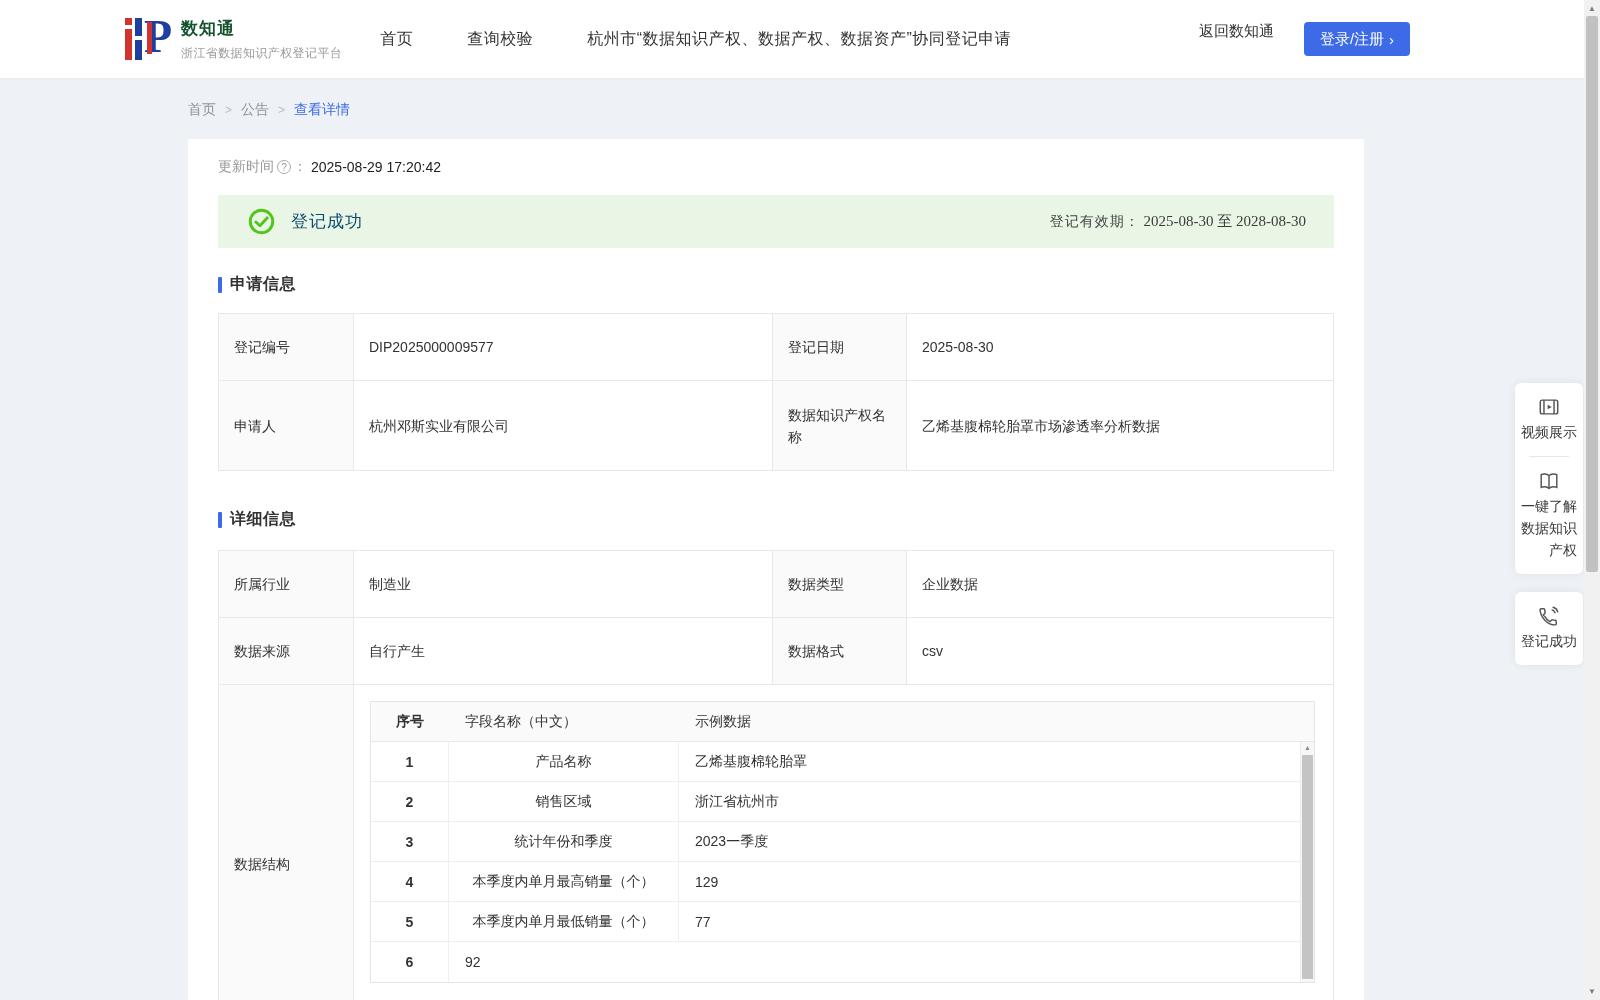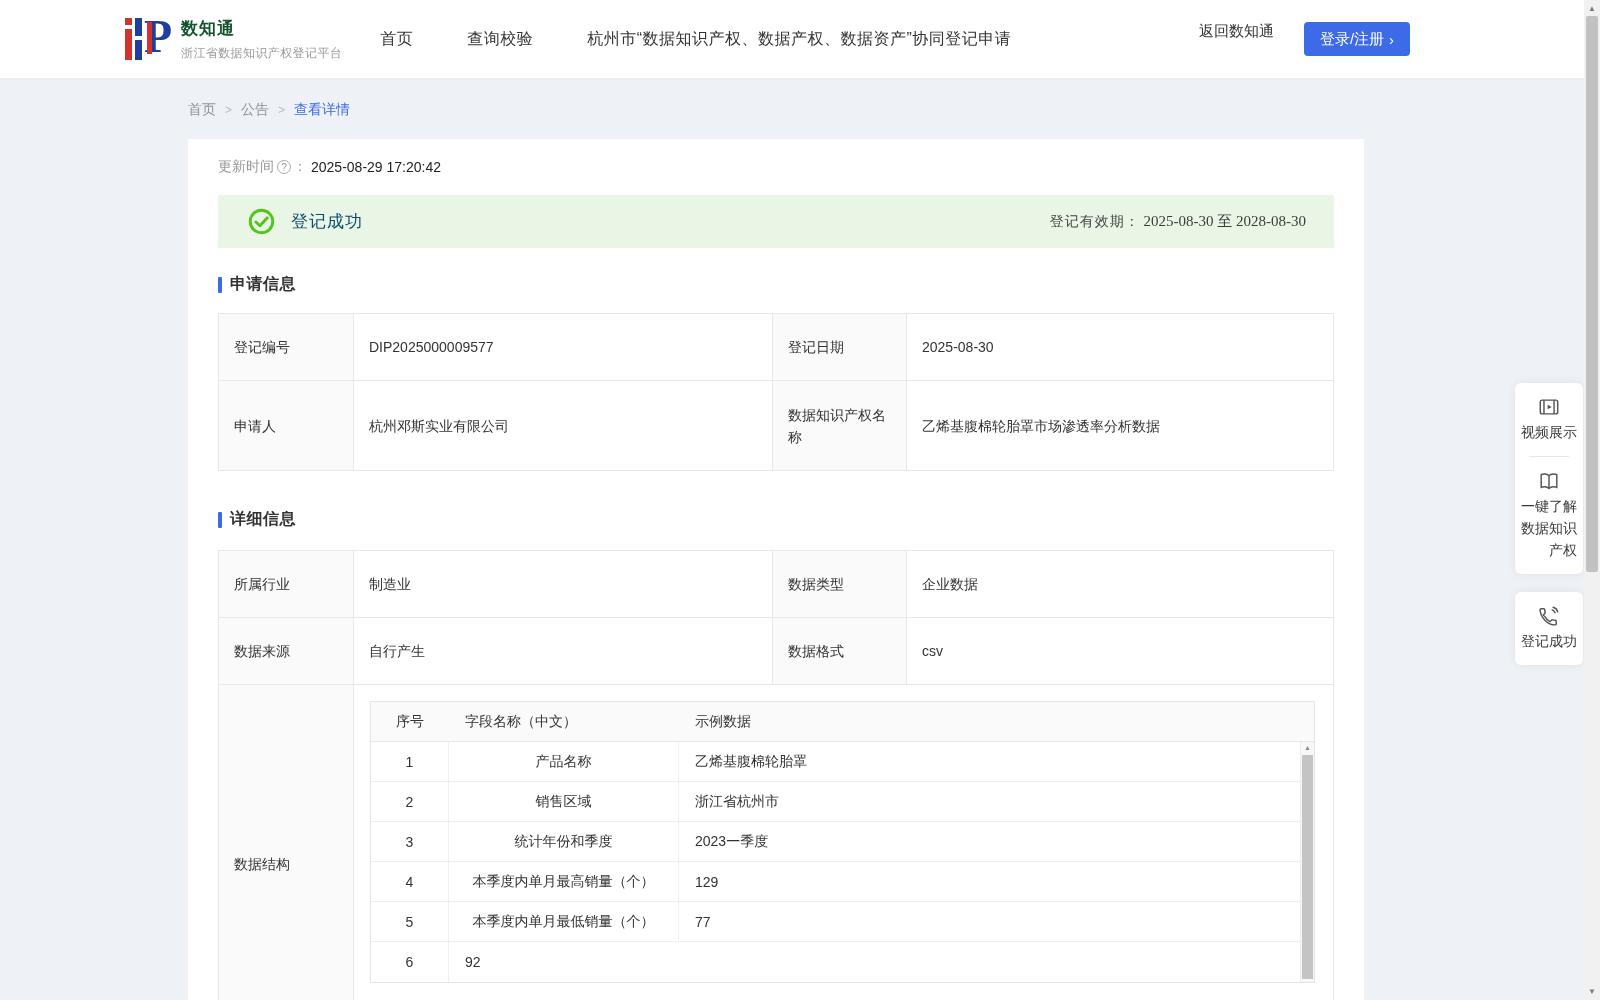--- a/index.html
+++ b/index.html
@@ -105,21 +105,21 @@
     display:flex; align-items:center; padding:0 15px; height:360px;
   }
   .structure-value { grid-column:2 / 5; padding:16px; height:360px; }
 
   
   .inner-table { border:1px solid #e4e4e4; width:945px; position:relative; font-size:14px; }
   .inner-head { display:flex; background:#fafafa; height:40px; border-bottom:1px solid #e8e8e8; }
   .inner-row { display:flex; height:40px; border-bottom:1px solid #efefef; background:#fff; }
   .inner-row.last { border-bottom:none; }
   .ic { display:flex; align-items:center; }
-  .col-no { width:78px; justify-content:center; border-right:1px solid #efefef; }
+  .col-no { width:78px; justify-content:center; border-right:1px solid #efefef;font-weight:bold; }
   .col-name { width:230px; padding:0 16px; border-right:1px solid #efefef; }
   .col-name.center { justify-content:center; padding:0 6px; text-align:center; }
   .col-sample { flex:1; padding:0 16px; }
   .inner-head .col-no, .inner-head .col-name, .inner-head .col-sample { border-right:none; color:#333; }
 
   .inner-scrollbar {
     position:absolute; right:0; top:40px; bottom:0; width:14px;
     background:#f7f7f7; border-left:1px solid #ececec; cursor:pointer;
   }
   .inner-scrollbar .sb-arrow { display:block; text-align:center; color:#8c8c8c; font-size:7px; line-height:12px; }

